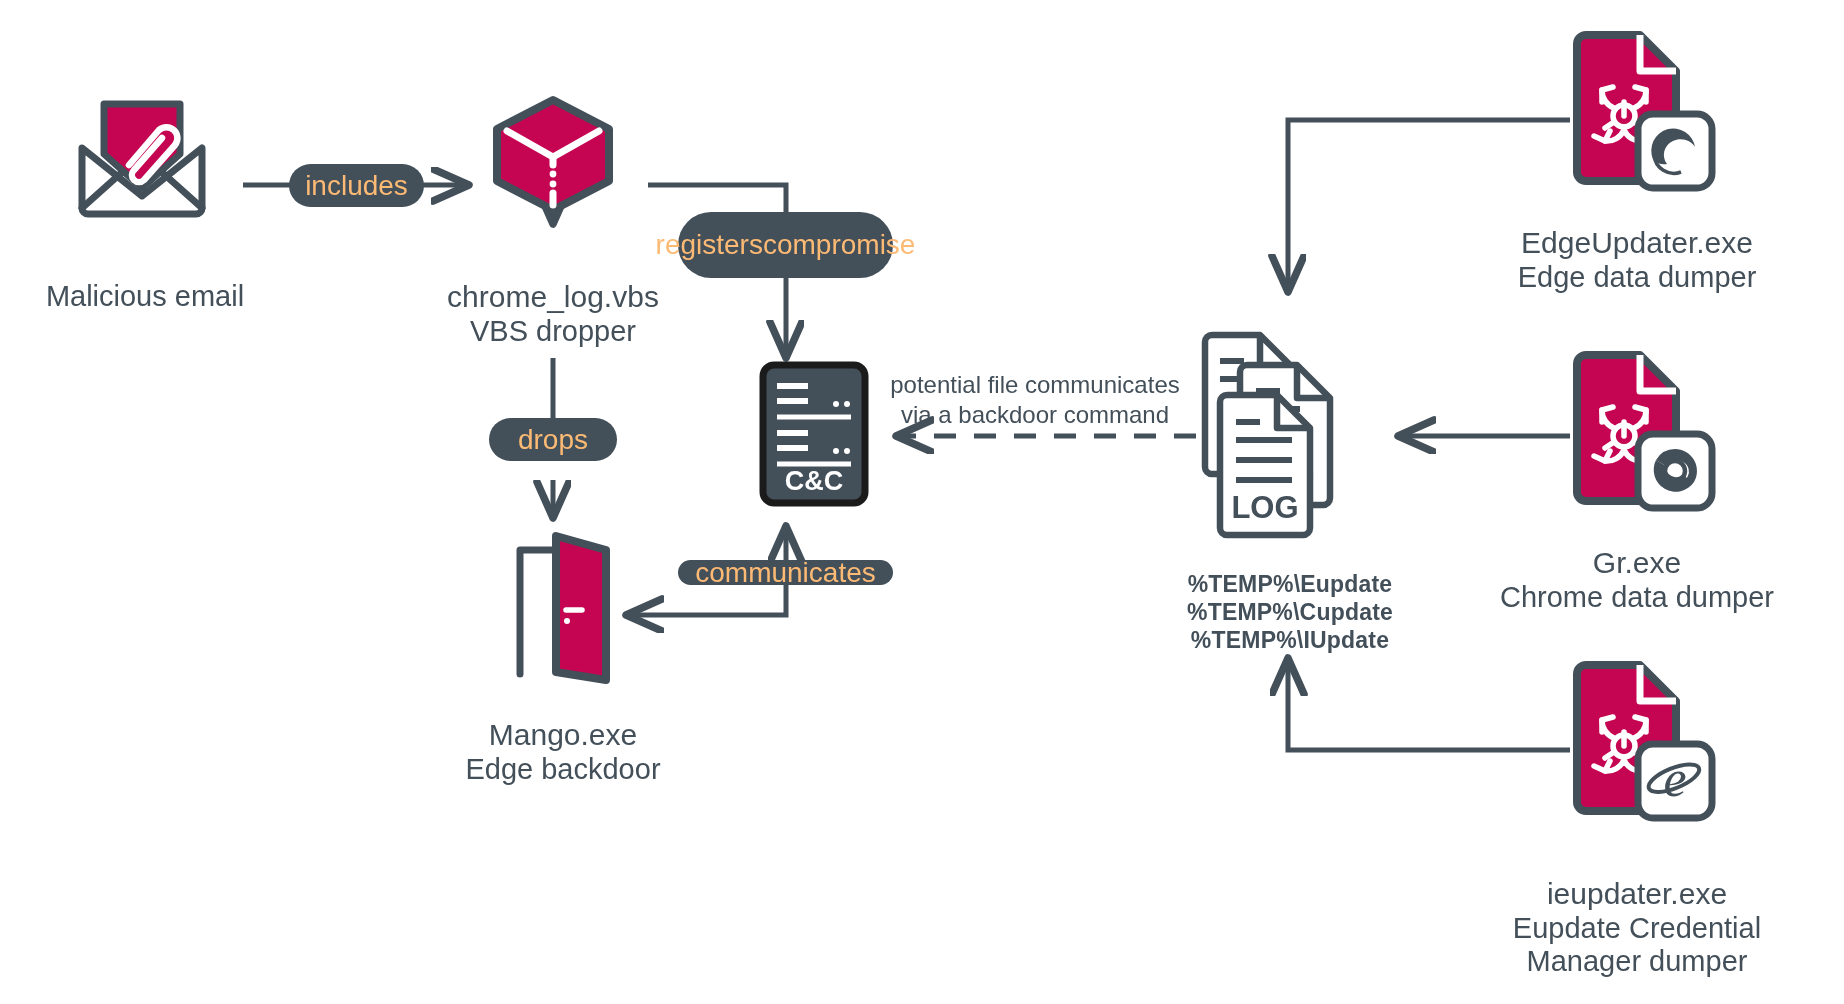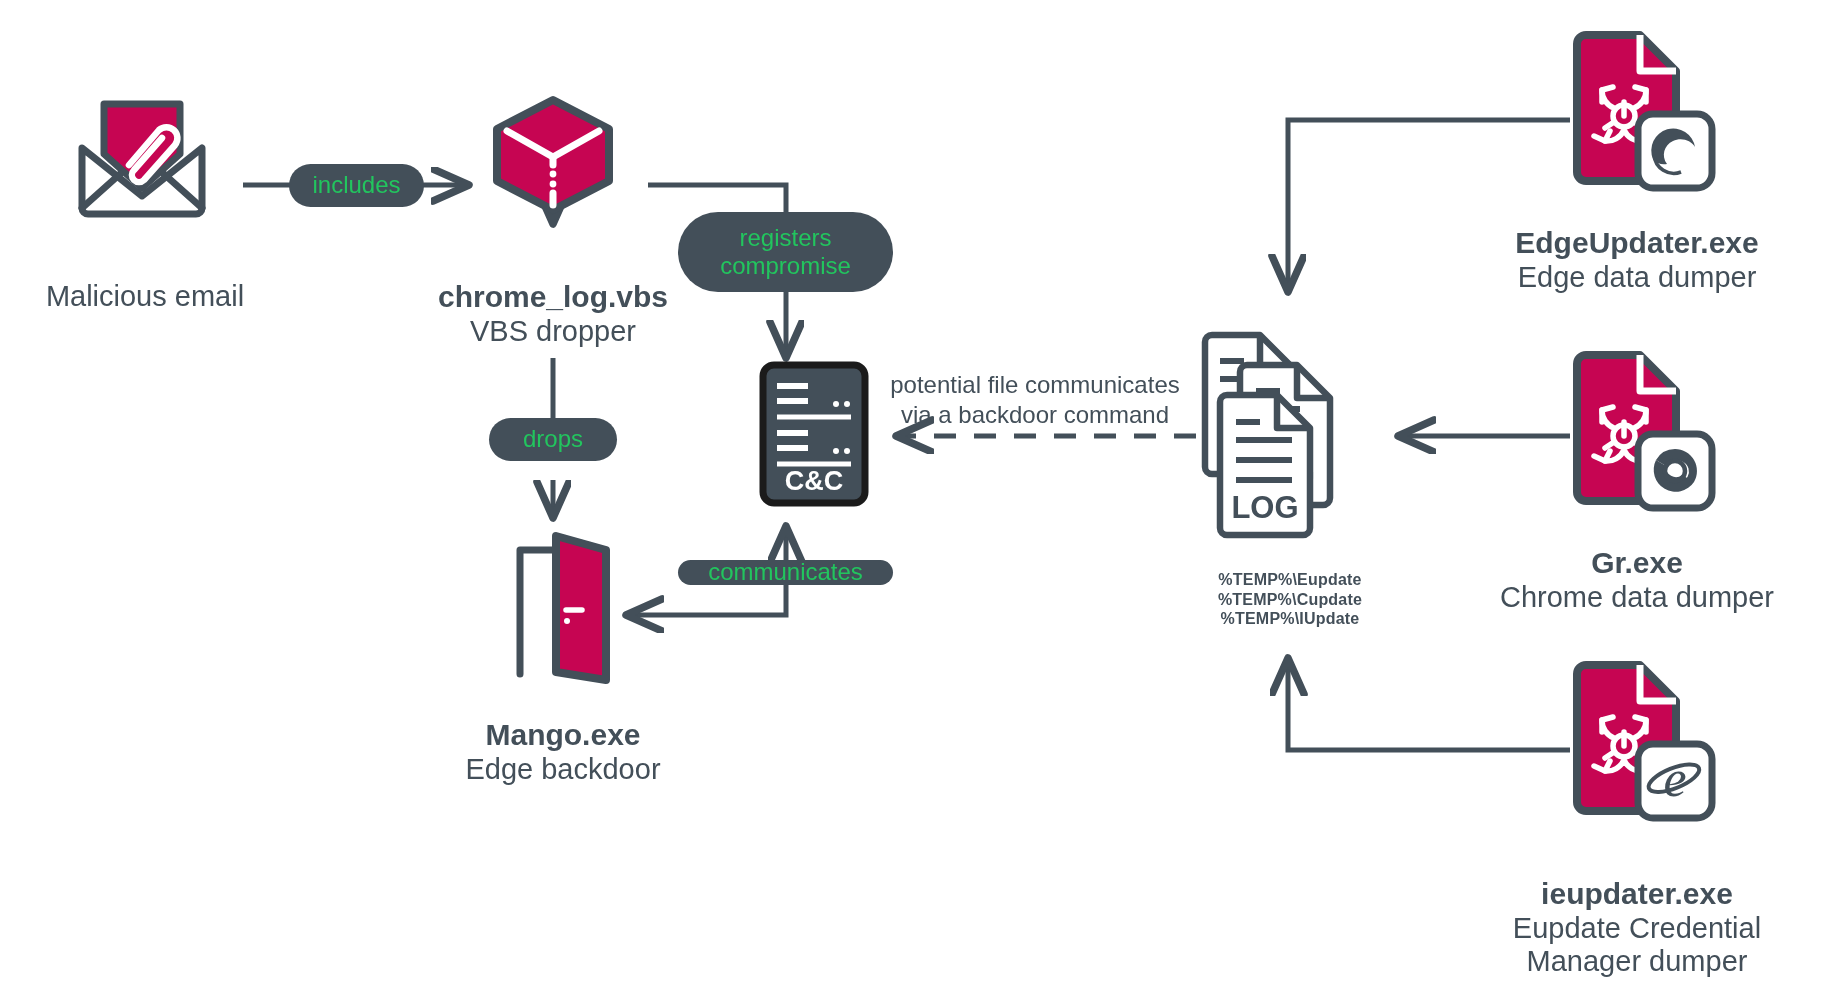--- a/index.html
+++ b/index.html
@@ -25,51 +25,51 @@
     position: absolute;
   }
   .label {
     position: absolute;
     text-align: center;
     line-height: 1.16;
     color: #434F59;
     white-space: nowrap;
   }
   .label .title {
-    font-weight: bold;
+    font-weight: normal;
     font-size: 30px;
     display: block;
   }
   .label .sub {
     font-weight: normal;
     font-size: 29px;
     display: block;
   }
   .paths {
     font-weight: bold;
-    font-size: 16px;
+    font-size: 23px;
     line-height: 1.22;
     letter-spacing: 0.2px;
   }
   .exfil-text {
     font-size: 24px;
     line-height: 1.25;
     text-align: center;
     color: #434F59;
   }
   .pill {
     position: absolute;
     background: #434F59;
-    color: #22c55e;
+    color: #fdba74;
     border-radius: 40px;
     display: flex;
     align-items: center;
     justify-content: center;
     text-align: center;
-    font-size: 24px;
+    font-size: 28px;
     line-height: 1.18;
     padding: 12px 18px;
     box-sizing: border-box;
   }
   svg { display: block; overflow: visible; }
 </style>
 </head>
 <body>
 
 <svg id="canvas" viewBox="0 0 1844 1004" xmlns="http://www.w3.org/2000/svg">
@@ -316,21 +316,21 @@
 <div class="label" style="left:1430px; top:856px; width:414px;margin-top:21px;">
   <span class="title">ieupdater.exe</span>
   <span class="sub">Eupdate Credential</span>
   <span class="sub">Manager dumper</span>
 </div>
 
 <div class="pill" style="left:289px; top:164px; width:135px; height:43px;">
   <span>includes</span>
 </div>
 
-<div class="pill" style="left:678px; top:212px; width:215px; height:80px; flex-direction:column;">
+<div class="pill" style="left:678px; top:212px; width:215px; height:66px; flex-direction:row;">
   <span>registers</span>
   <span>compromise</span>
 </div>
 
 <div class="pill" style="left:489px; top:418px; width:128px; height:43px;text-align:center;">
   <span>drops</span>
 </div>
 
 <div class="pill" style="left:678px; top:560px; width:215px; height:25px;">
   <span>communicates</span>

